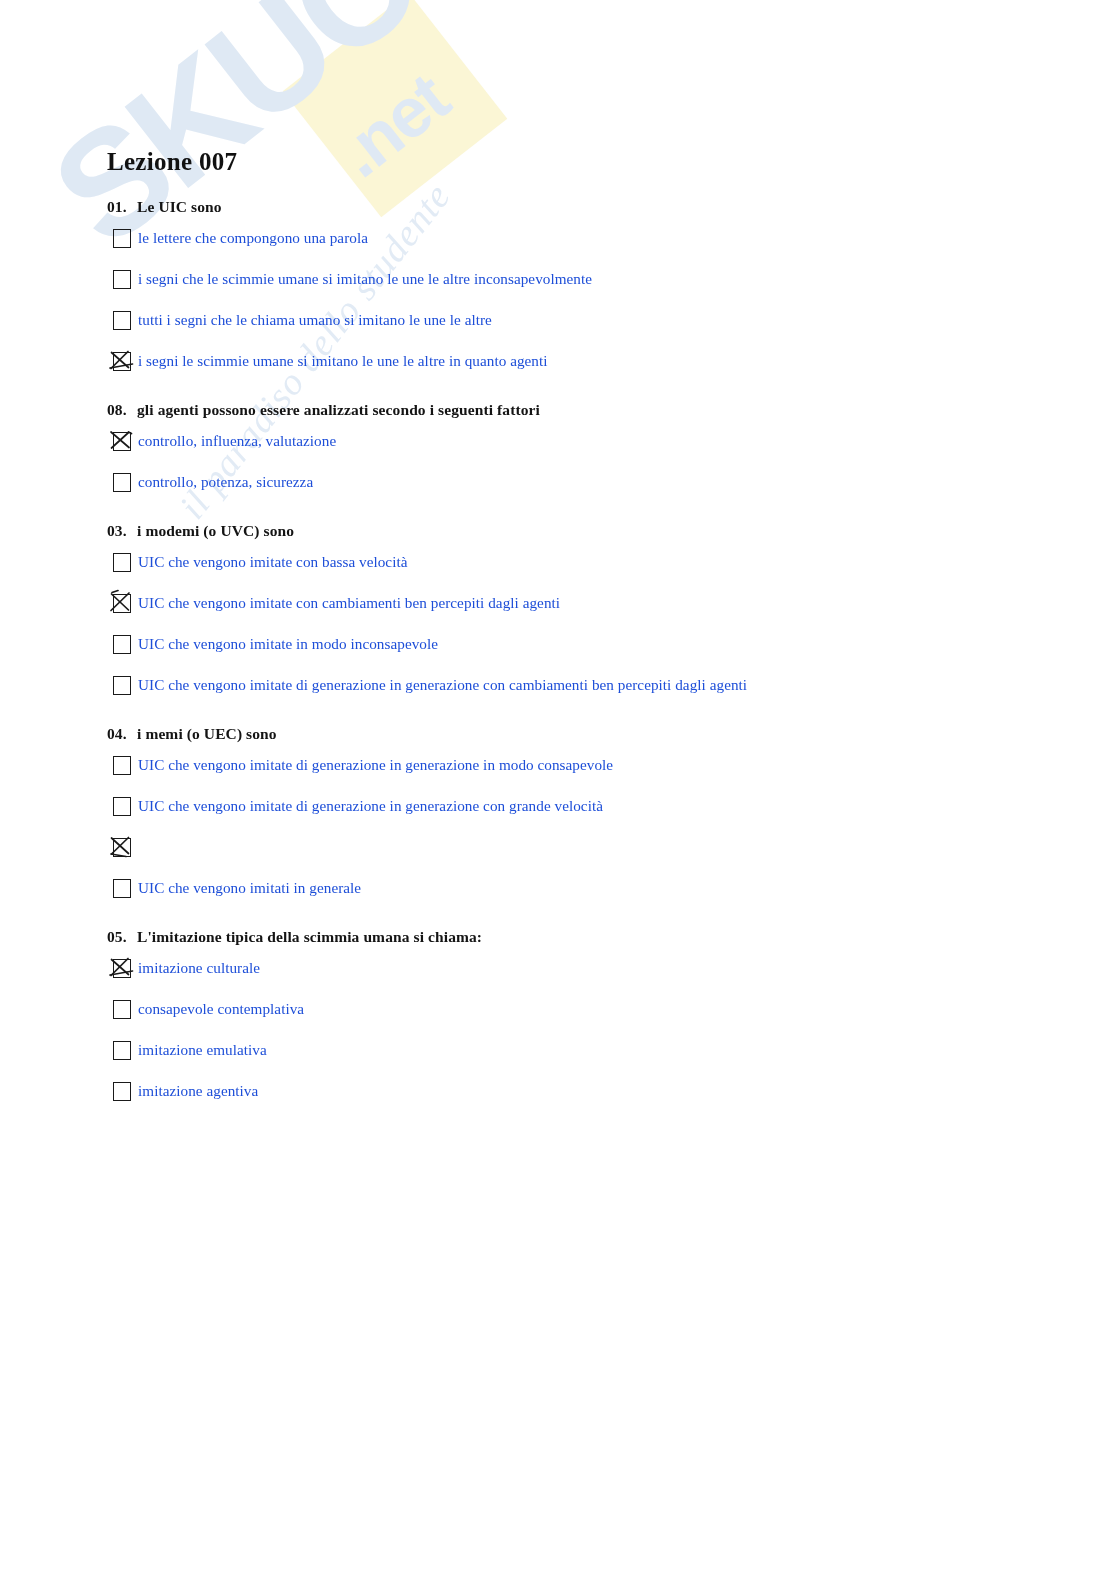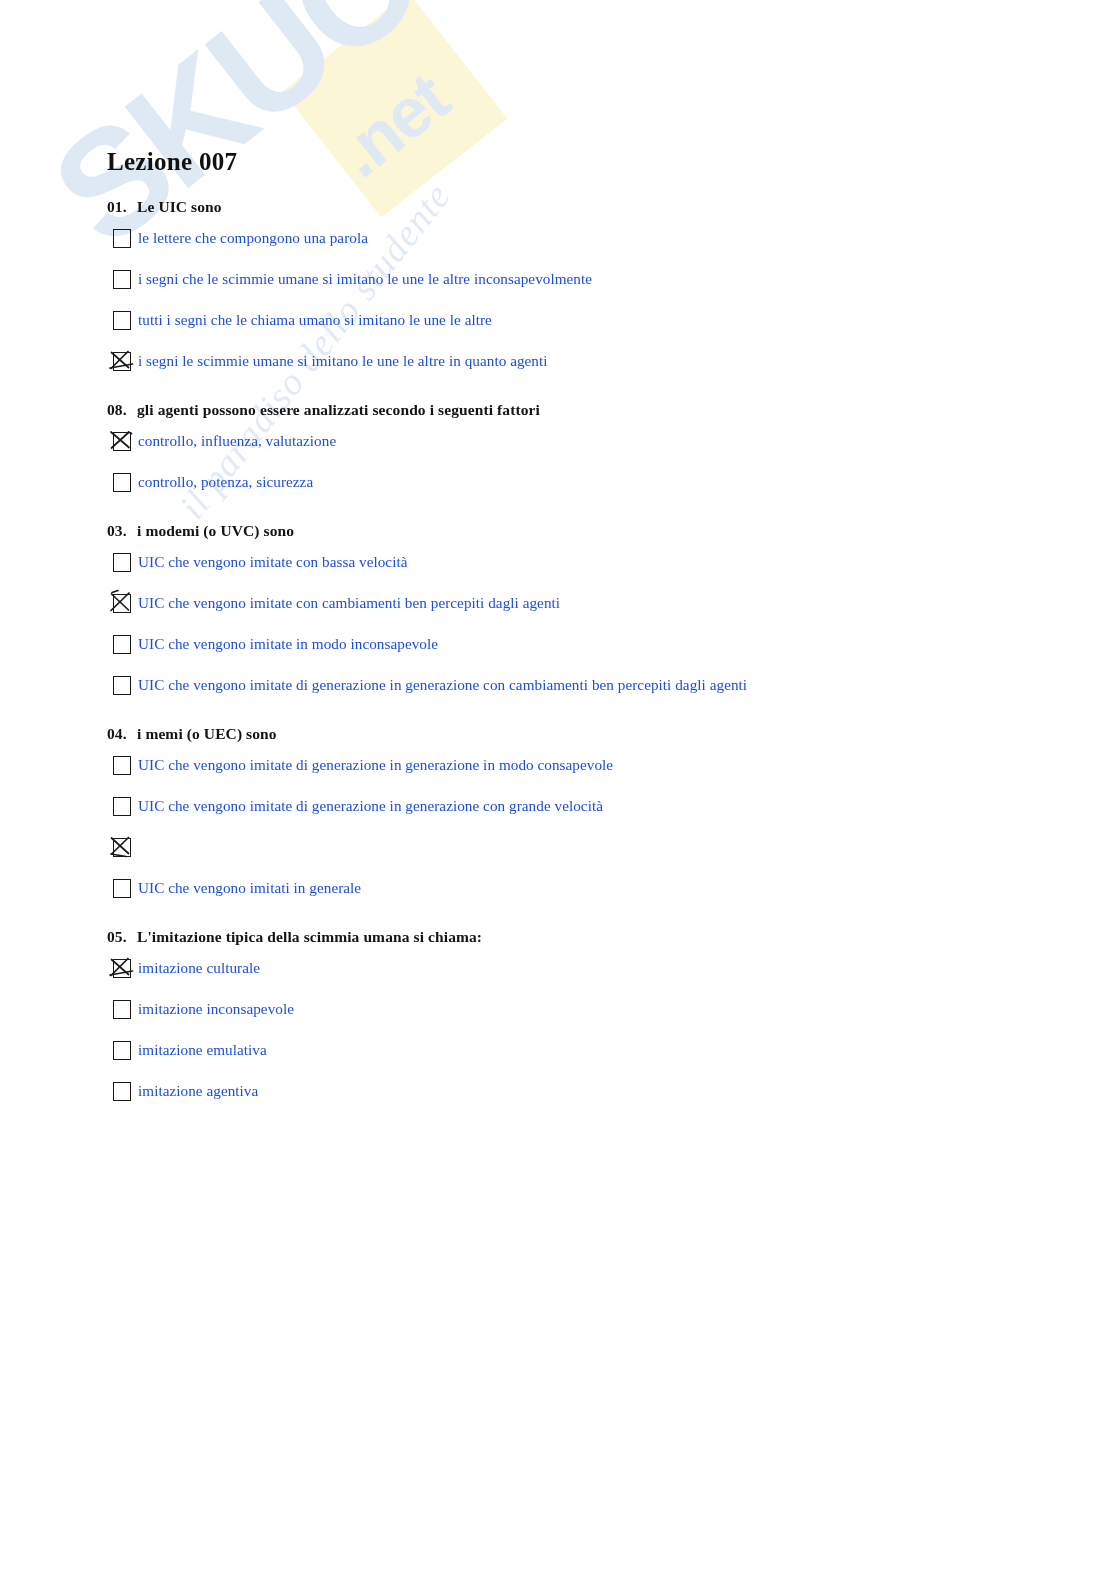--- a/index.html
+++ b/index.html
@@ -248,21 +248,21 @@
                 <svg width="30" height="30" viewBox="0 0 30 30">
                   <path d="M3.5,5.5 L20.5,20.5" stroke="#1a1a1a" stroke-width="1.7" fill="none" stroke-linecap="round"></path>
                   <path d="M20.0,4.5 L3.0,21.5" stroke="#1a1a1a" stroke-width="1.7" fill="none" stroke-linecap="round"></path>
                   <path d="M2.0,21.0 L24.5,17.0" stroke="#1a1a1a" stroke-width="1.7" fill="none" stroke-linecap="round"></path>
                 </svg>
               </span>
               <span class="opt-label">imitazione culturale</span>
             </li>
             <li class="option">
               <span class="checkbox"></span>
-              <span class="opt-label">imitazione inconsapevole</span>
+              <span class="opt-label">consapevole contemplativa</span>
             </li>
             <li class="option">
               <span class="checkbox"></span>
               <span class="opt-label">imitazione emulativa</span>
             </li>
             <li class="option">
               <span class="checkbox"></span>
               <span class="opt-label">imitazione agentiva</span>
             </li>
           </ul>

